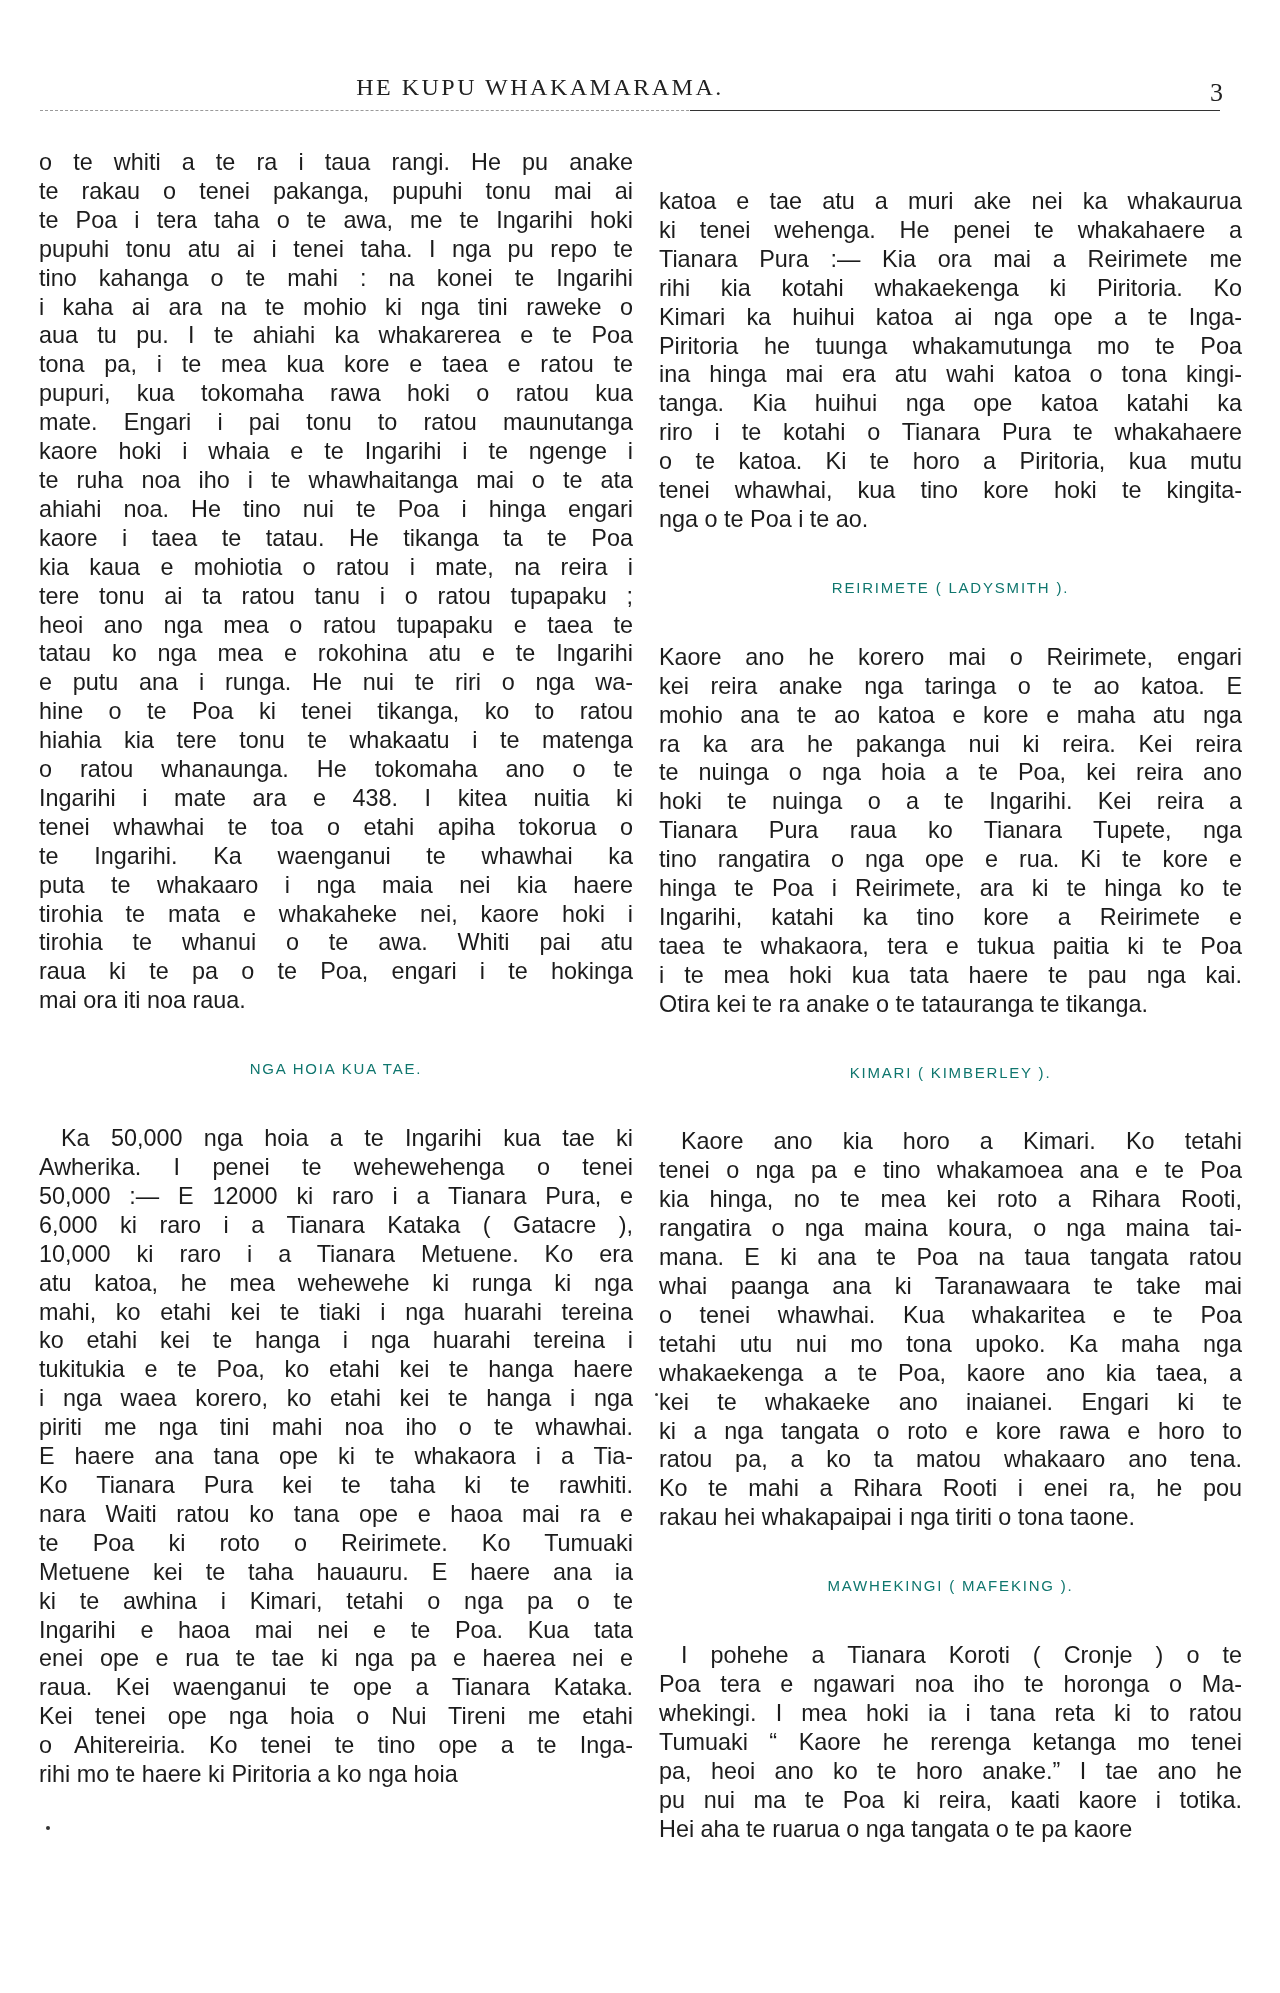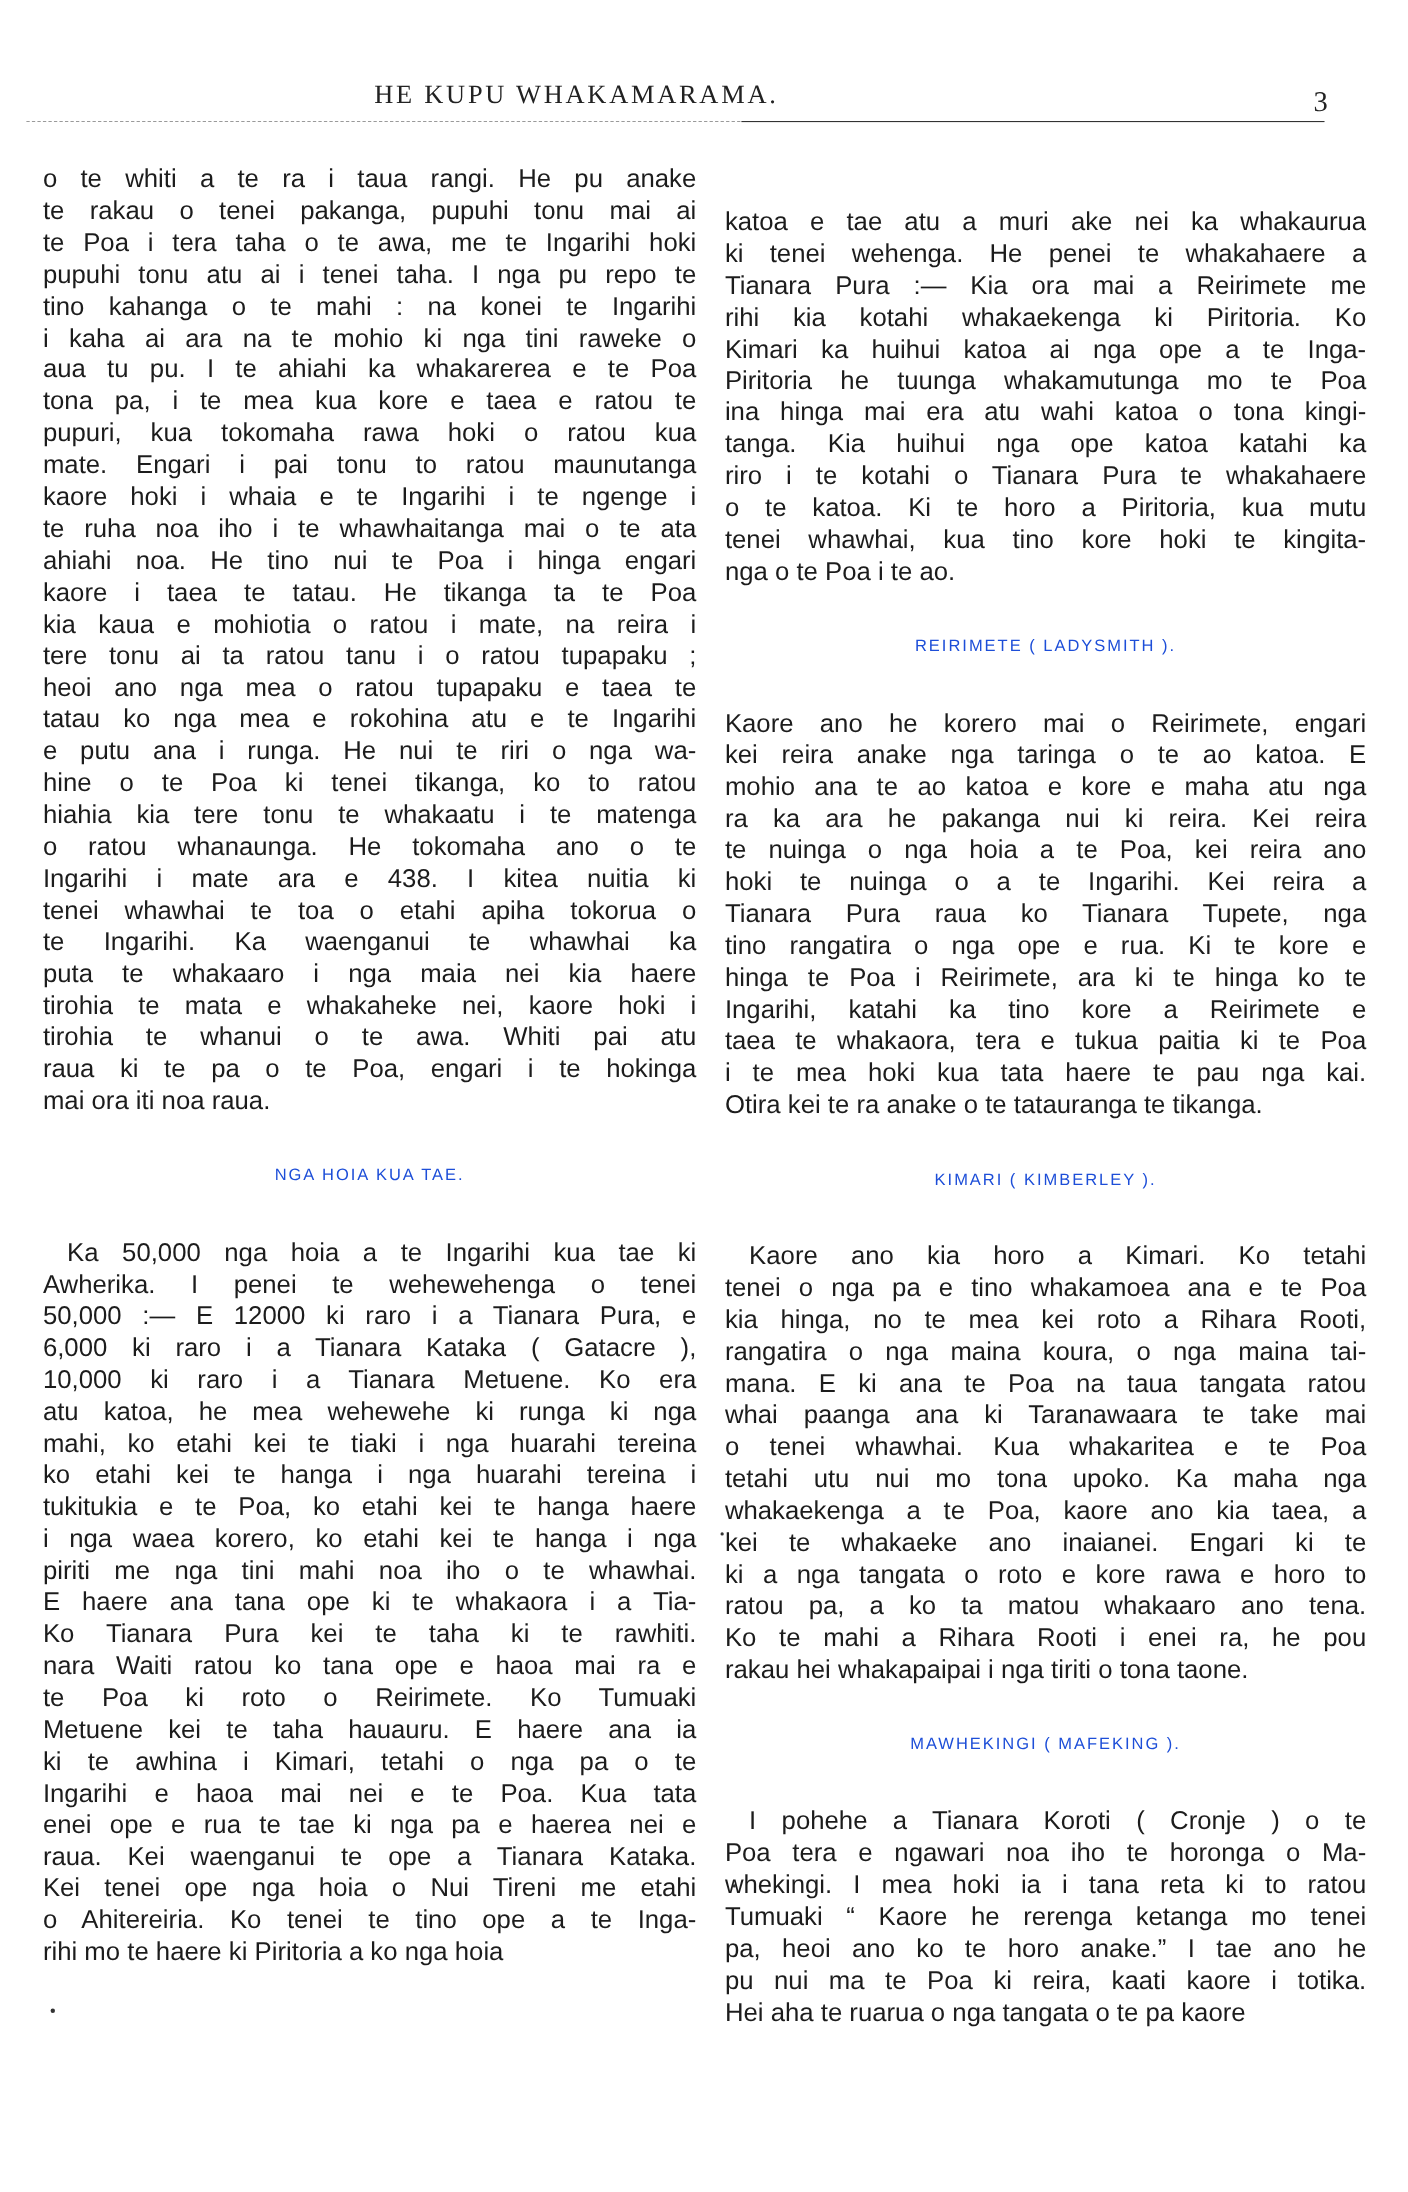--- a/index.html
+++ b/index.html
@@ -2,21 +2,21 @@
 <html><head>
   <meta charset="utf-8">
   <style>
     html, body { margin: 0; padding: 0; background: #ffffff; }
     body {
       width: 1280px; height: 1993px; position: relative; overflow: hidden;
       font-family: "DejaVu Serif", "Liberation Serif", serif;
       color: #1a1a1a;
     }
     .header {
-      position: absolute; left: 24px; top: 66px; width: 1180px; height: 50px;
+      position: absolute; left: 40px; top: 66px; width: 1180px; height: 50px;
     }
     .running-title {
       position: absolute; left: 0; width: 1000px; top: 8px; text-align: center;
       font-family: "Liberation Serif", serif; font-size: 24px; letter-spacing: 2.5px;
       color: #222;
     }
     .page-number {
       position: absolute; right: -3px; top: 12px;
       font-family: "Liberation Serif", serif; font-size: 26px; color: #222;
     }
@@ -33,21 +33,21 @@
       font-family: Liberation Sans, sans-serif;
       font-size: 23.4px; line-height: 28.9px; color: #1c1c1c;
     }
     .col-left { left: 39px; width: 594px; }
     .col-right { left: 659px; width: 583px; margin-top: 39px; }
     .line { display: block; white-space: nowrap; text-align: justify; text-align-last: justify; }
     .line.last { text-align-last: left; }
     .line.indent { padding-left: 22px; }
     .section-heading {
       display: block; text-align: center; font-size: 15px; letter-spacing: 1.8px;
-      color: #1d4ed8; text-transform: uppercase;
+      color: #0f766e; text-transform: uppercase;
     }
     .gap-after { margin-bottom: 40px; }
     .blot { position: absolute; width: 4px; height: 4px; border-radius: 50%; background: #333; }
   </style>
 </head>
 <body>
 
 <div class="header">
   <div class="running-title">HE KUPU WHAKAMARAMA.</div>
   <div class="page-number">3</div>

